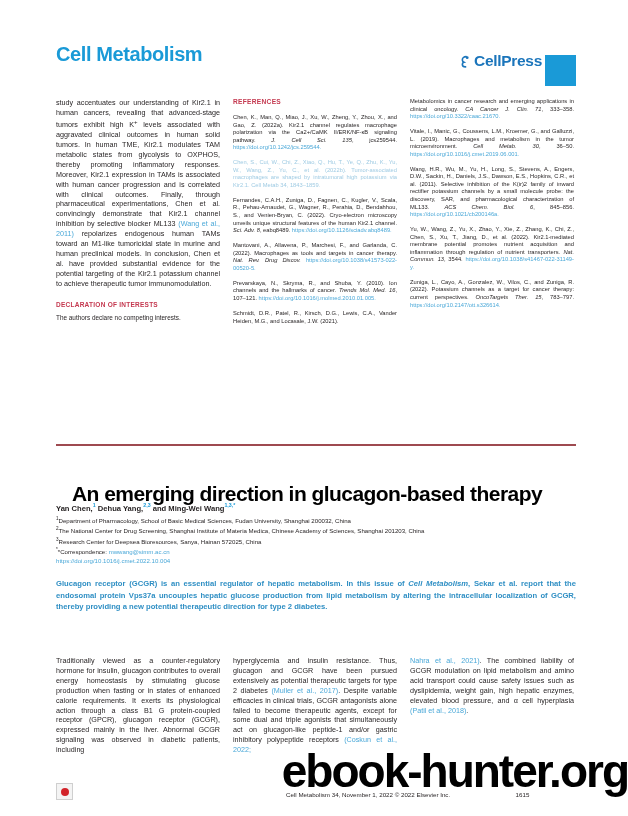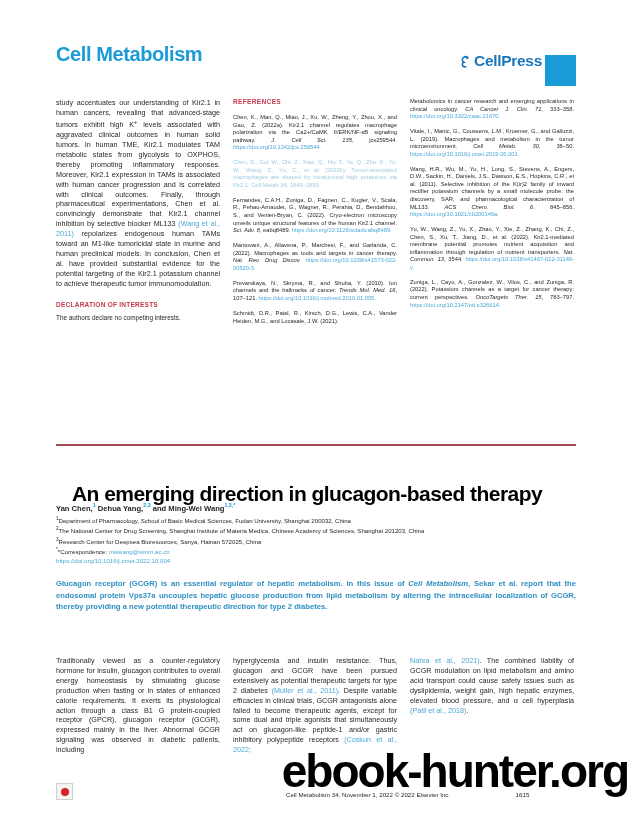--- a/index.html
+++ b/index.html
@@ -384,21 +384,21 @@
     potential therapeutic direction for type 2 diabetes.
   </div>
 
   <div class="cols3b">
     <div class="colb">
       <div class="btext">Traditionally viewed as a counter-regulatory hormone for insulin, glucagon contributes to overall energy homeostasis by stimulating glucose production when fasting or in states of enhanced calorie requirements. It exerts its physiological action through a class B1 G protein-coupled receptor (GPCR), glucagon receptor (GCGR), expressed mainly in the liver. Abnormal GCGR signaling was observed in diabetic patients, including</div>
     </div>
     <div class="colb">
       <div class="btext">
         hyperglycemia and insulin resistance. Thus, glucagon and GCGR have been pursued extensively as
-        potential therapeutic targets for type 2 diabetes <span class="lnk">(Muller et al., 2011)</span>.
+        potential therapeutic targets for type 2 diabetes <span class="lnk">(Muller et al., 2017)</span>.
         Despite variable efficacies in clinical trials, GCGR antagonists alone failed to become
         therapeutic agents, except for some dual and triple agonists that simultaneously act on
         glucagon-like peptide-1 and/or gastric inhibitory polypeptide receptors
         <span class="lnk">(Coskun et al., 2022;</span>
       </div>
     </div>
     <div class="colb">
       <div class="btext">
         <span class="lnk">Nahra et al., 2021)</span>. The combined liability of GCGR modulation on lipid
         metabolism and amino acid transport could cause safety issues such as dyslipidemia, weight gain,

